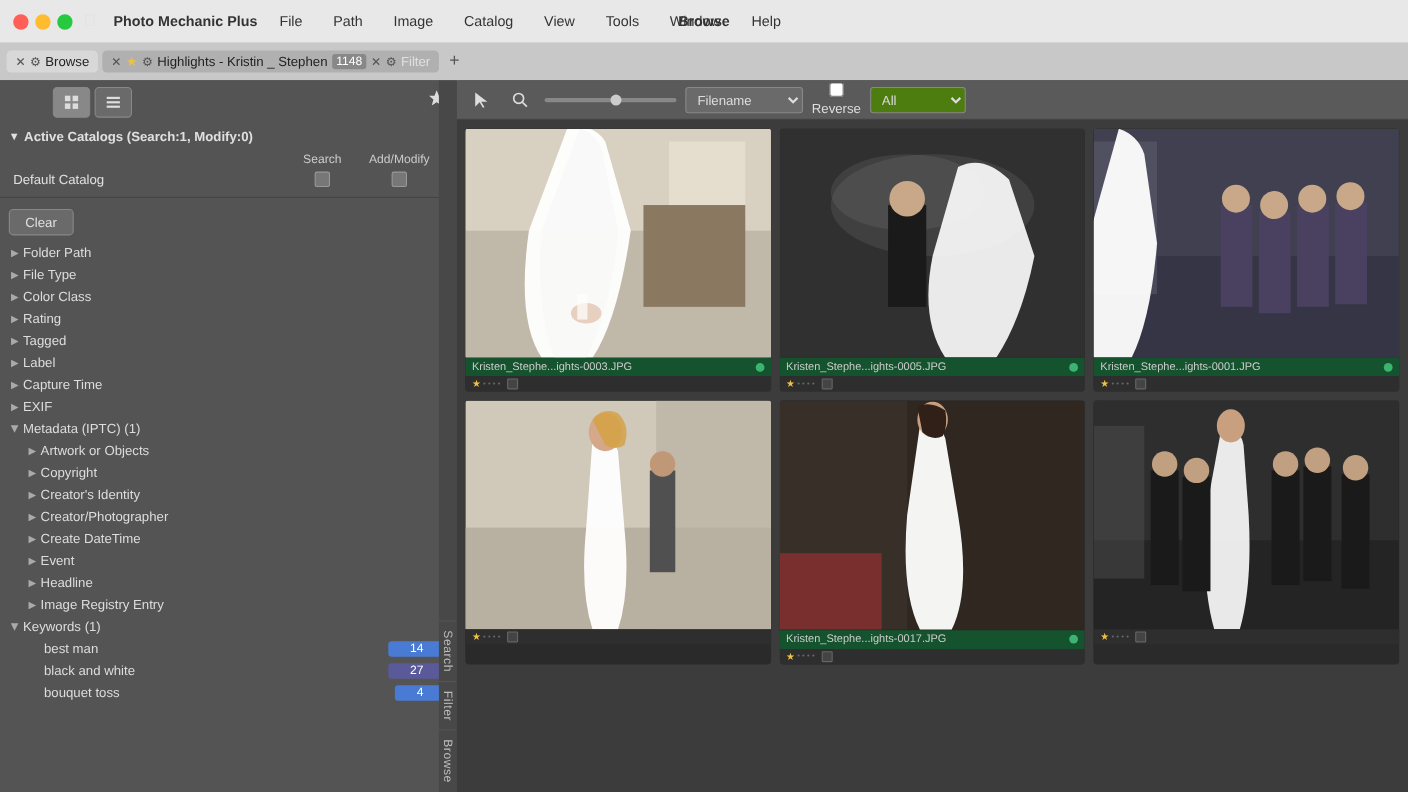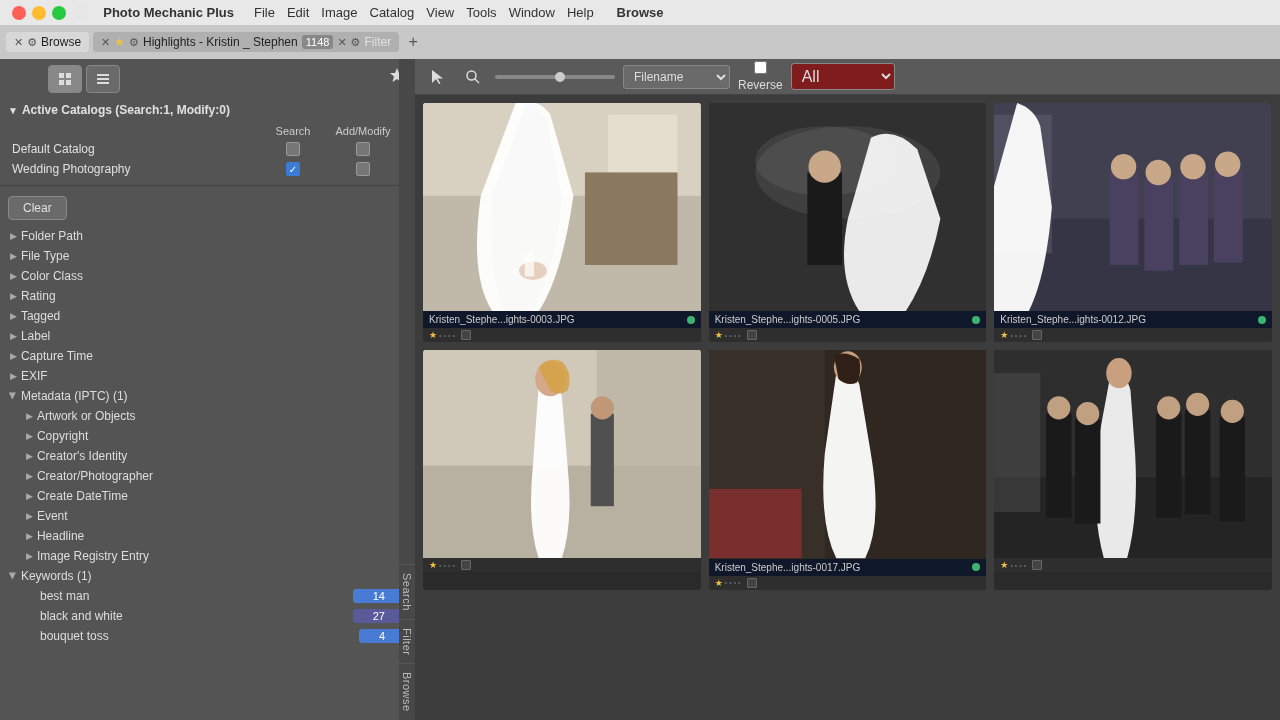--- a/index.html
+++ b/index.html
@@ -11,21 +11,21 @@
       width: 1280px;
       height: 720px;
       overflow: hidden;
       display: flex;
       flex-direction: column;
     }
 
     
     .titlebar {
       background: #e8e8e8;
-      height: 25px;
+      height: 39px;
       display: flex;
       align-items: center;
       padding: 0 12px;
       gap: 10px;
       flex-shrink: 0;
     }
     .titlebar-buttons {
       display: flex;
       gap: 6px;
     }
@@ -39,21 +39,21 @@
     .tb-min { background: #febc2e; }
     .tb-max { background: #27c93f; }
     .titlebar-appname {
       font-size: 13px;
       font-weight: 600;
       color: #333;
       margin-left: 6px;
     }
     .titlebar-menu {
       display: flex;
-      gap: 12px;
+      gap: 28px;
       margin-left: 10px;
     }
     .titlebar-menu span {
       font-size: 13px;
       color: #333;
       cursor: pointer;
     }
     .titlebar-title {
       margin-left: auto;
       margin-right: auto;
@@ -313,25 +313,25 @@
     .reverse-check {
       display: flex;
       align-items: center;
       gap: 4px;
       font-size: 12px;
       color: #ddd;
       cursor: pointer;
       flex-direction: column;
     }
     .all-select {
-      background: #7f1d1d;
+      background: #4d7c0f;
       border: 1px solid #888;
       color: #ddd;
       padding: 3px 6px;
-      font-size: 16px;
+      font-size: 12px;
       border-radius: 3px;
       cursor: pointer;
     }
 
     
     .photo-grid-container {
       flex: 1;
       overflow-y: auto;
       background: #3c3c3c;
       padding: 8px;
@@ -354,21 +354,21 @@
       position: relative;
     }
 
     .photo-footer {
       padding: 3px 6px;
       font-size: 10px;
       color: #ccc;
       display: flex;
       align-items: center;
       justify-content: space-between;
-      background: #0f172a;
+      background: #14532d;
     }
     .photo-name {
       flex: 1;
       overflow: hidden;
       text-overflow: ellipsis;
       white-space: nowrap;
     }
     .dot-green {
       width: 8px; height: 8px;
       border-radius: 50%;
@@ -412,21 +412,21 @@
 <div class="titlebar">
   <div class="titlebar-buttons">
     <button class="tb-btn tb-close"></button>
     <button class="tb-btn tb-min"></button>
     <button class="tb-btn tb-max"></button>
   </div>
   <span class="apple-icon"></span>
   <span class="titlebar-appname">Photo Mechanic Plus</span>
   <div class="titlebar-menu">
     <span>File</span>
-    <span>Edit</span>
+    <span>Path</span>
     <span>Image</span>
     <span>Catalog</span>
     <span>View</span>
     <span>Tools</span>
     <span>Window</span>
     <span>Help</span>
   </div>
   <span class="titlebar-title">Browse</span>
 </div>
 
@@ -487,25 +487,20 @@
       <div class="catalog-header-row">
         <span class="col-left"></span>
         <span>Search</span>
         <span>Add/Modify</span>
       </div>
       <div class="catalog-row">
         <span>Default Catalog</span>
         <div class="checkbox"></div>
         <div class="checkbox"></div>
       </div>
-      <div class="catalog-row">
-        <span>Wedding Photography</span>
-        <div class="checkbox checked">✓</div>
-        <div class="checkbox"></div>
-      </div>
     </div>
 
     <div class="divider"></div>
 
     <button class="clear-btn">Clear</button>
 
     <div class="filter-tree">
 
       <div class="tree-item">
         <span class="arrow">▶</span>
@@ -745,21 +740,21 @@
               <rect x="130" y="65" width="25" height="80" fill="#4a4060"></rect>
               <rect x="160" y="60" width="25" height="80" fill="#4a4060"></rect>
               <rect x="190" y="58" width="25" height="80" fill="#4a4060"></rect>
               <ellipse cx="112" cy="55" rx="11" ry="11" fill="#c8a888"></ellipse>
               <ellipse cx="142" cy="60" rx="11" ry="11" fill="#c8a888"></ellipse>
               <ellipse cx="172" cy="55" rx="11" ry="11" fill="#c8a888"></ellipse>
               <ellipse cx="202" cy="53" rx="11" ry="11" fill="#c8a888"></ellipse>
             </svg>
           </div>
           <div class="photo-footer">
-            <span class="photo-name">Kristen_Stephe...ights-0012.JPG</span>
+            <span class="photo-name">Kristen_Stephe...ights-0001.JPG</span>
             <div class="dot-green"></div>
           </div>
           <div class="photo-rating">
             <span class="star">★</span>
             <span class="dot-small">•</span>
             <span class="dot-small">•</span>
             <span class="dot-small">•</span>
             <span class="dot-small">•</span>
             <div class="photo-flag"></div>
           </div>

